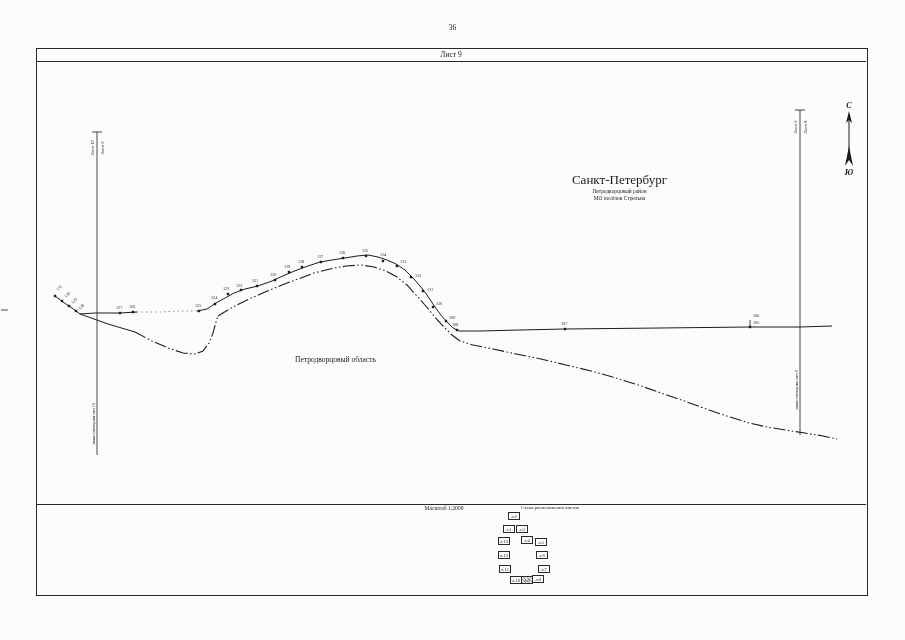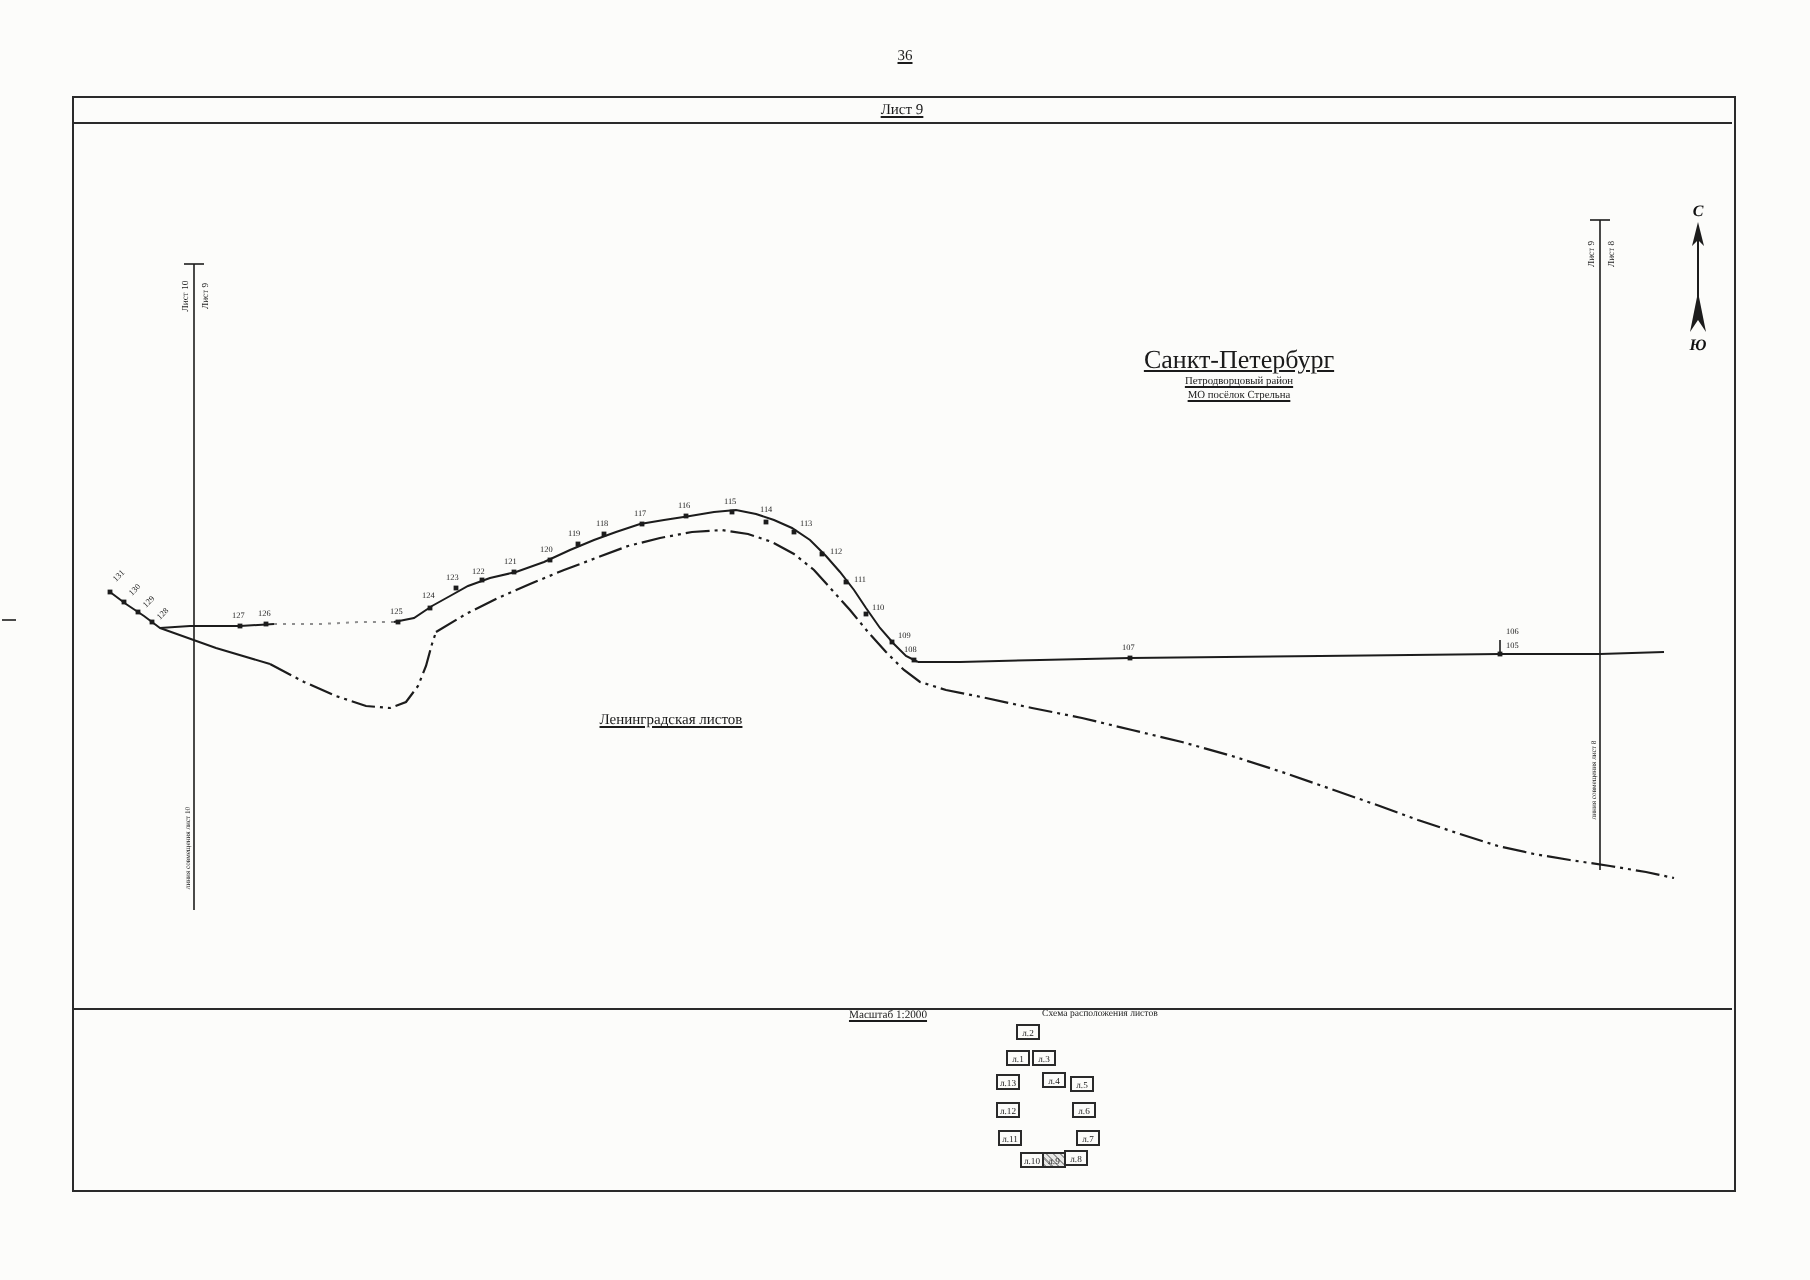--- a/index.html
+++ b/index.html
@@ -9,21 +9,21 @@
     font-family:"Liberation Serif", serif;
     color:#1b1b1b;
   }
   .abs{position:absolute;}
   #page-number{left:0;right:0;top:23px;text-align:center;font-size:7.5px;}
   #outer-border{left:36px;top:48px;width:830px;height:546px;border:1px solid #2a2a2a;}
   #header-band{left:36px;top:48px;width:830px;height:13px;border-bottom:1px solid #2a2a2a;
     text-align:center;font-size:7.5px;line-height:13px;}
   #footer-divider{left:36px;top:504px;width:830px;height:0;border-top:1px solid #2a2a2a;}
   #map-svg{left:0;top:0;width:905px;height:640px;z-index:1;}
-  .lbl{z-index:2;text-decoration:underline;}
+  .lbl{z-index:2;}
   #spb-block{left:552px;top:172px;width:135px;text-align:center;}
   #spb-name{font-size:13px;}
   #spb-district,#spb-municipality{font-size:5.4px;line-height:7px;}
   #lenoblast-label{left:268px;top:355px;width:135px;text-align:center;font-size:7.5px;}
   #scale-label{left:406px;top:505px;width:76px;text-align:center;font-size:5.6px;}
   #scheme{left:495px;top:504px;width:118px;height:92px;}
   #scheme-title{position:absolute;left:26px;top:1px;width:90px;font-size:4.8px;}
   .sbox{
     position:absolute;width:12px;height:8px;border:0.7px solid #2a2a2a;
     font-size:4.6px;line-height:8px;text-align:center;background:#fcfcfa;box-sizing:border-box;
@@ -131,21 +131,21 @@
     <text x="849" y="108" class="cmp" text-anchor="middle">С</text>
     <text x="849" y="175" class="cmp" text-anchor="middle">Ю</text>
   </svg>
 
 <div class="abs lbl" id="spb-block">
   <div id="spb-name">Санкт-Петербург</div>
   <div id="spb-district">Петродворцовый район</div>
   <div id="spb-municipality">МО посёлок Стрельна</div>
 </div>
 
-<div class="abs lbl" id="lenoblast-label">Ленинградская листов</div>
+<div class="abs lbl" id="lenoblast-label">Петродворцовый область</div>
 
 <div class="abs lbl" id="scale-label">Масштаб 1:2000</div>
 
 <div class="abs lbl" id="scheme">
   <div id="scheme-title">Схема расположения листов</div>
 <div class="sbox" style="left: 13px; top: 8px;">л.2</div>
     <div class="sbox" style="left: 8px; top: 21px;">л.1</div>
     <div class="sbox" style="left: 21px; top: 21px;">л.3</div>
     <div class="sbox" style="left: 3px; top: 33px;">л.13</div>
     <div class="sbox" style="left: 26px; top: 32px;">л.4</div>

